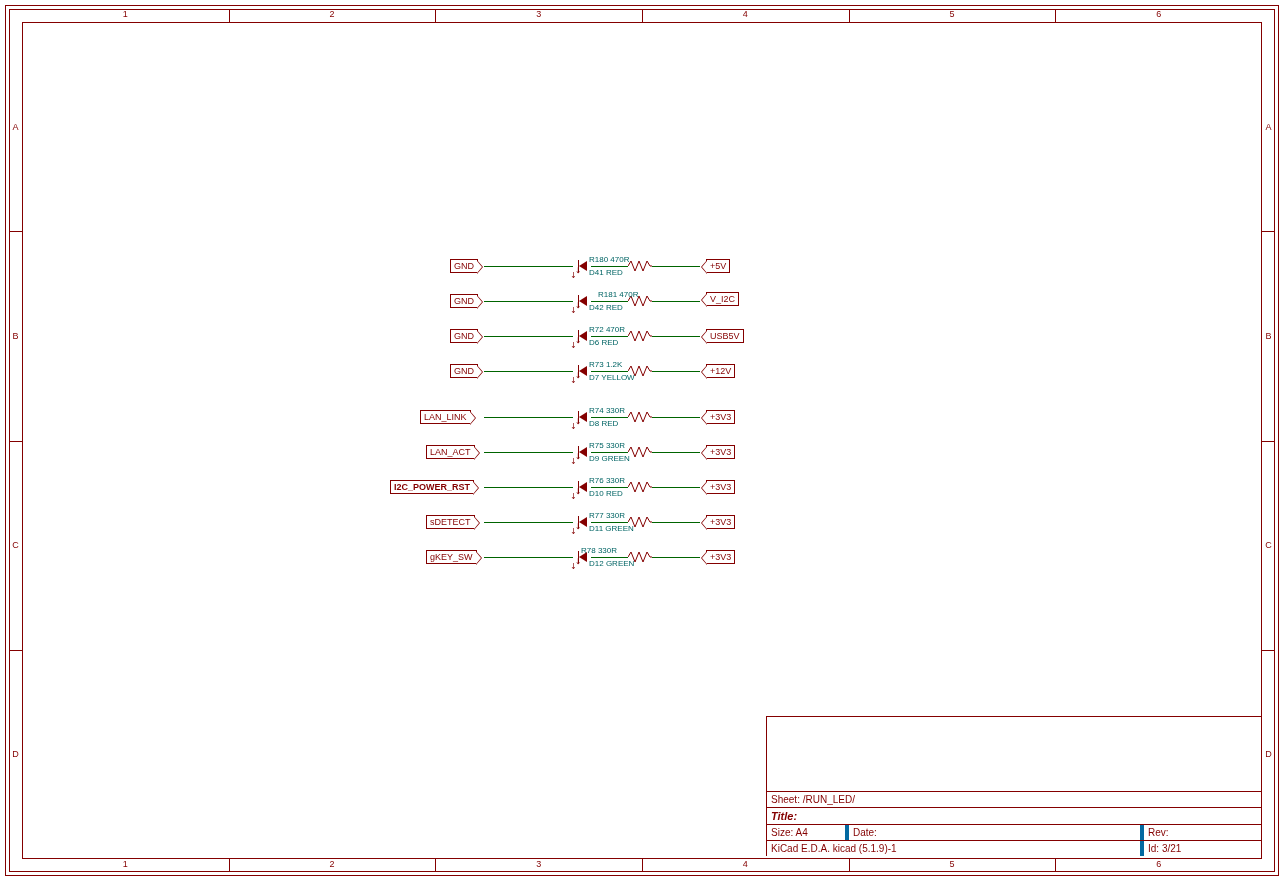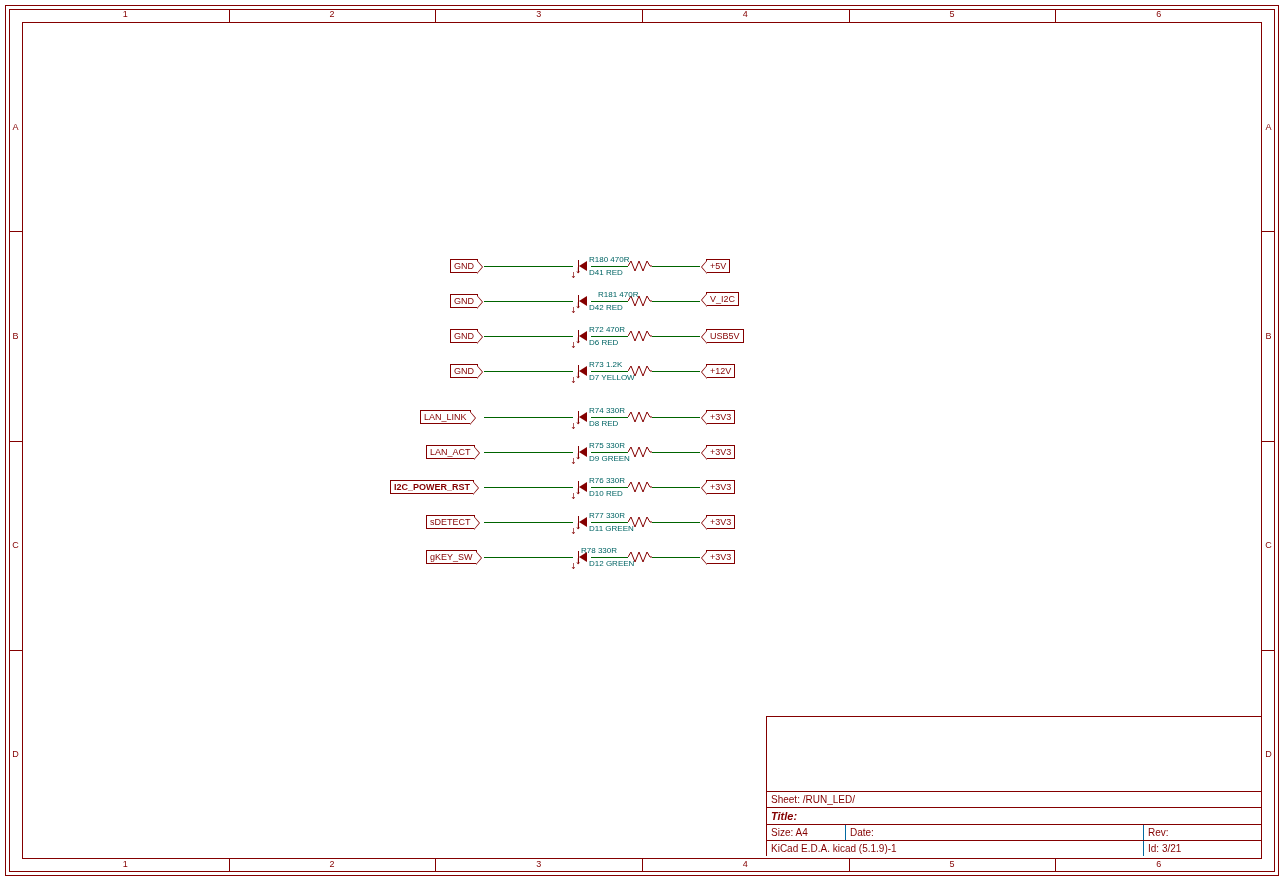--- a/index.html
+++ b/index.html
@@ -51,21 +51,21 @@
     color: #840000;
   }
   .title-block .tbrow {
     border-top: 1px solid #840000;
     padding: 2px 4px;
     display: flex;
   }
   .title-block .tbrow:first-child { border-top: none; }
   .title-block .blank { height: 70px; }
   .title-block .tlabel { font-weight: bold; font-style: italic; font-size: 11px; }
-  .title-block .col { border-left: 1px solid #0369a1; padding-left: 4px; }
+  .title-block .col { border-left: 4px solid #0369a1; padding-left: 4px; }
   .title-block .c1 { width: 70px; }
   .title-block .c2 { flex: 1; }
   .title-block .c3 { width: 110px; }
 
   .wire {
     position: absolute;
     height: 1px;
     background: #006400;
   }
 

